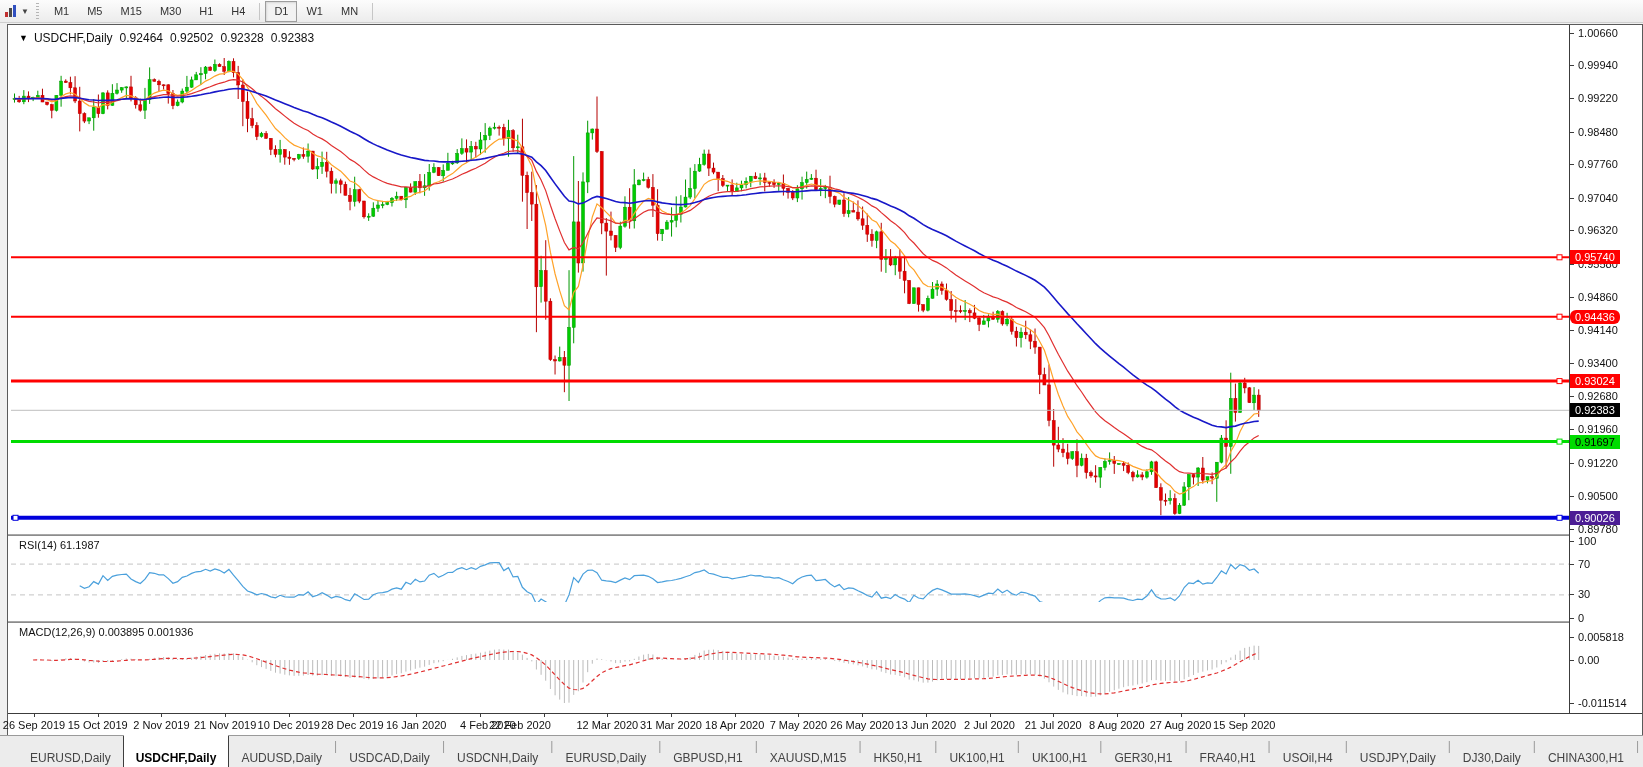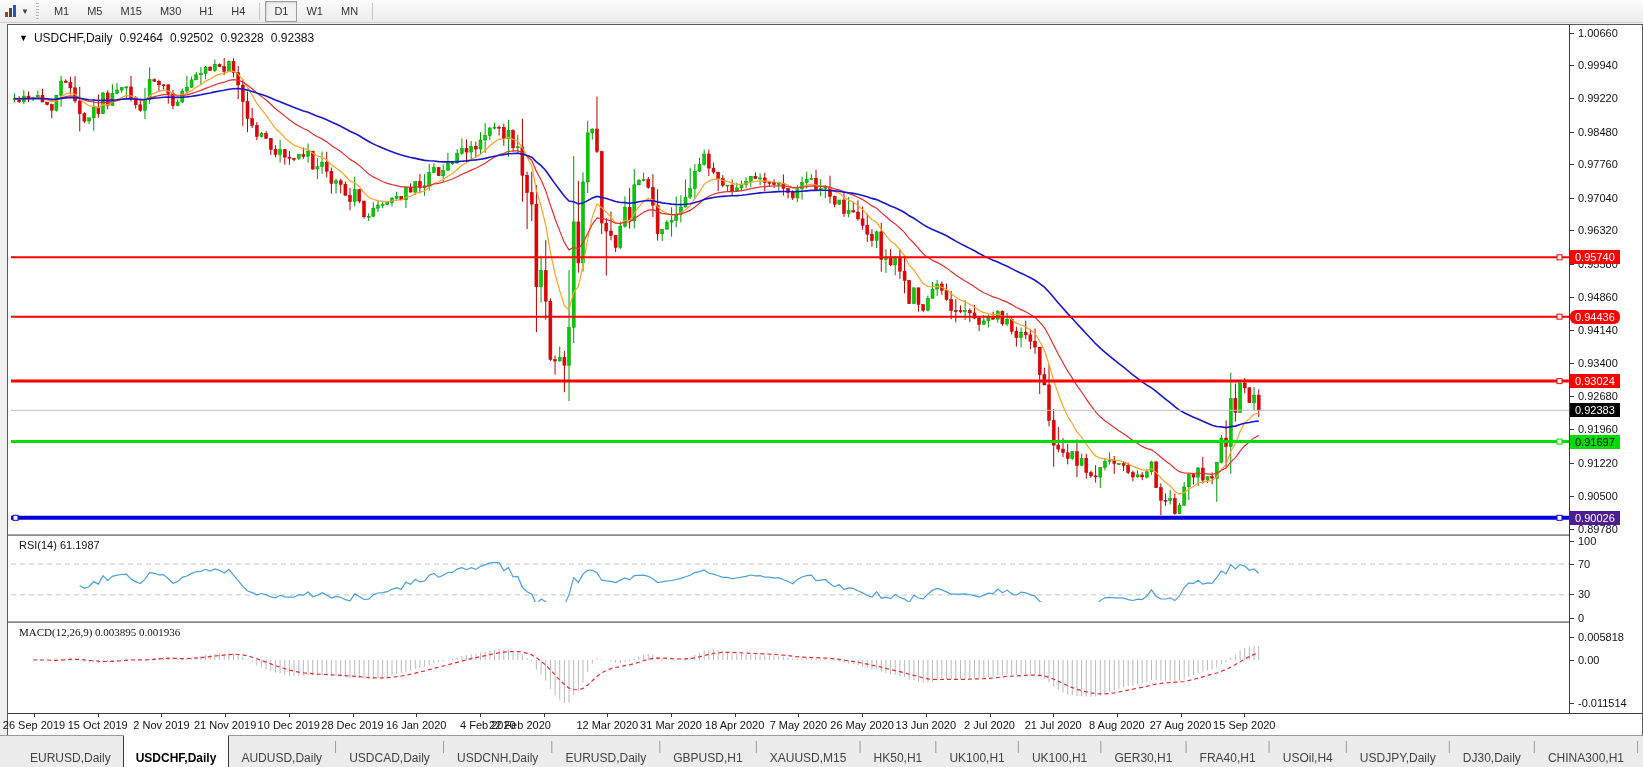--- a/index.html
+++ b/index.html
@@ -917,21 +917,21 @@
           <line x1="1215.1" y1="37" x2="1215.1" y2="39.3" stroke="#BBBBBB" stroke-width="1"></line>
           <line x1="1219.8" y1="37" x2="1219.8" y2="34.5" stroke="#BBBBBB" stroke-width="1"></line>
           <line x1="1224.4" y1="37" x2="1224.4" y2="31.7" stroke="#BBBBBB" stroke-width="1"></line>
           <line x1="1229.1" y1="37" x2="1229.1" y2="27.6" stroke="#BBBBBB" stroke-width="1"></line>
           <line x1="1233.7" y1="37" x2="1233.7" y2="24.9" stroke="#BBBBBB" stroke-width="1"></line>
           <line x1="1238.4" y1="37" x2="1238.4" y2="23.8" stroke="#BBBBBB" stroke-width="1"></line>
           <line x1="1243.1" y1="37" x2="1243.1" y2="22.6" stroke="#BBBBBB" stroke-width="1"></line>
           <line x1="1247.7" y1="37" x2="1247.7" y2="22.9" stroke="#BBBBBB" stroke-width="1"></line>
           <polyline points="22.1,37.0 26.8,36.9 31.5,37.0 36.1,37.0 40.8,37.3 45.4,37.3 50.1,37.1 54.8,36.8 59.4,36.4 64.1,36.3 68.7,36.4 73.4,36.8 78.1,37.4 82.7,37.8 87.4,38.2 92.0,38.4 96.7,38.5 101.4,38.4 106.0,38.1 110.7,37.7 115.3,37.3 120.0,37.0 124.7,36.8 129.3,36.9 134.0,36.9 138.6,36.7 143.3,36.3 148.0,35.9 152.6,35.5 157.3,35.3 161.9,35.3 166.6,35.5 171.3,35.6 175.9,35.5 180.6,35.4 185.2,35.0 189.9,34.6 194.6,34.1 199.2,33.6 203.9,33.0 208.5,32.5 213.2,32.1 217.9,31.7 222.5,31.4 227.2,31.5 231.8,31.9 236.5,32.9 241.2,34.2 245.8,35.8 250.5,37.4 255.1,39.1 259.8,40.9 264.5,42.6 269.1,44.2 273.8,45.7 278.4,47.1 283.1,48.2 287.8,49.1 292.4,49.8 297.1,50.3 301.7,50.7 306.4,51.1 311.1,51.3 315.7,51.5 320.4,51.8 325.0,52.1 329.7,52.3 334.4,52.7 339.0,53.1 343.7,53.4 348.3,53.7 353.0,54.1 357.7,54.5 362.3,54.8 367.0,55.0 371.6,54.9 376.3,54.6 381.0,54.2 385.6,53.6 390.3,53.0 394.9,52.1 399.6,51.2 404.3,50.1 408.9,49.0 413.6,47.9 418.2,46.7 422.9,45.4 427.6,44.2 432.2,43.0 436.9,41.8 441.5,40.6 446.2,39.3 450.9,38.1 455.5,36.9 460.2,35.7 464.8,34.7 469.5,33.7 474.2,32.7 478.8,31.7 483.5,30.7 488.1,29.8 492.8,29.2 497.5,28.6 502.1,28.5 506.8,28.5 511.4,29.1 516.1,30.3 520.8,31.9 525.4,34.8 530.1,38.2 534.7,42.1 539.4,46.9 544.1,52.0 548.7,56.9 553.4,61.5 558.0,65.1 562.7,66.5 567.4,66.8 572.0,65.4 576.7,62.1 581.3,57.8 586.0,53.4 590.7,49.9 595.3,47.4 600.0,45.6 604.6,44.5 609.3,43.6 614.0,42.6 618.6,41.8 623.3,40.6 627.9,39.2 632.6,37.7 637.3,36.3 641.9,35.3 646.6,35.0 651.2,35.1 655.9,35.4 660.6,35.7 665.2,35.9 669.9,36.0 674.5,35.9 679.2,35.5 683.9,34.8 688.5,33.8 693.2,32.6 697.8,31.4 702.5,30.5 707.2,29.8 711.8,29.4 716.5,29.3 721.1,29.4 725.8,29.6 730.5,29.9 735.1,30.2 739.8,30.3 744.4,30.5 749.1,30.7 753.8,30.9 758.4,31.1 763.1,31.4 767.7,31.8 772.4,32.2 777.1,32.6 781.7,33.2 786.4,33.8 791.0,34.1 795.7,34.4 800.4,34.5 805.0,34.7 809.7,34.9 814.3,35.1 819.0,35.4 823.7,35.9 828.3,36.4 833.0,37.1 837.6,37.8 842.3,38.5 847.0,39.3 851.6,40.1 856.3,41.1 860.9,42.1 865.6,43.0 870.3,44.2 874.9,45.3 879.6,46.6 884.2,47.6 888.9,48.7 893.6,49.8 898.2,51.2 902.9,52.4 907.5,53.6 912.2,54.8 916.9,55.8 921.5,56.4 926.2,56.5 930.8,56.5 935.5,56.4 940.2,56.4 944.8,56.4 949.5,56.4 954.1,56.3 958.8,56.1 963.5,55.9 968.1,55.8 972.8,55.7 977.4,55.4 982.1,55.0 986.8,54.5 991.4,54.0 996.1,53.5 1000.7,53.1 1005.4,52.9 1010.1,52.6 1014.7,52.3 1019.4,52.1 1024.0,52.1 1028.7,52.4 1033.4,53.0 1038.0,54.3 1042.7,56.1 1047.3,58.3 1052.0,60.5 1056.7,62.7 1061.3,64.6 1066.0,66.3 1070.6,67.6 1075.3,68.8 1080.0,69.8 1084.6,70.6 1089.3,70.9 1093.9,70.9 1098.6,70.5 1103.3,69.8 1107.9,69.0 1112.6,68.0 1117.2,67.1 1121.9,66.2 1126.6,65.2 1131.2,64.3 1135.9,63.3 1140.5,62.0 1145.2,61.1 1149.9,60.4 1154.5,59.9 1159.2,59.5 1163.8,59.2 1168.5,59.0 1173.2,58.5 1177.8,57.5 1182.5,56.4 1187.1,55.1 1191.8,53.8 1196.5,52.5 1201.1,51.3 1205.8,50.0 1210.4,48.2 1215.1,46.4 1219.8,44.1 1224.4,41.6 1229.1,38.8 1233.7,36.0 1238.4,33.6 1243.1,31.4 1247.7,29.7" fill="none" stroke="#E03030" stroke-width="1.2" stroke-dasharray="4 3"></polyline>
         </svg>
-      <div class="pane-label" style="top:3px;font-family:Liberation Serif, serif;">MACD(12,26,9) 0.003895 0.001936</div>
+      <div class="pane-label" style="top:3px;">MACD(12,26,9) 0.003895 0.001936</div>
     </div>
 
     <div class="time-axis" id="time-axis">
         <div class="date-tick" style="left: 26px;"></div>
         <div class="date-label" style="left: 26px;">26 Sep 2019</div>
         <div class="date-tick" style="left: 89.7px;"></div>
         <div class="date-label" style="left: 89.7px;">15 Oct 2019</div>
         <div class="date-tick" style="left: 153.4px;"></div>
         <div class="date-label" style="left: 153.4px;">2 Nov 2019</div>
         <div class="date-tick" style="left: 217.1px;"></div>

